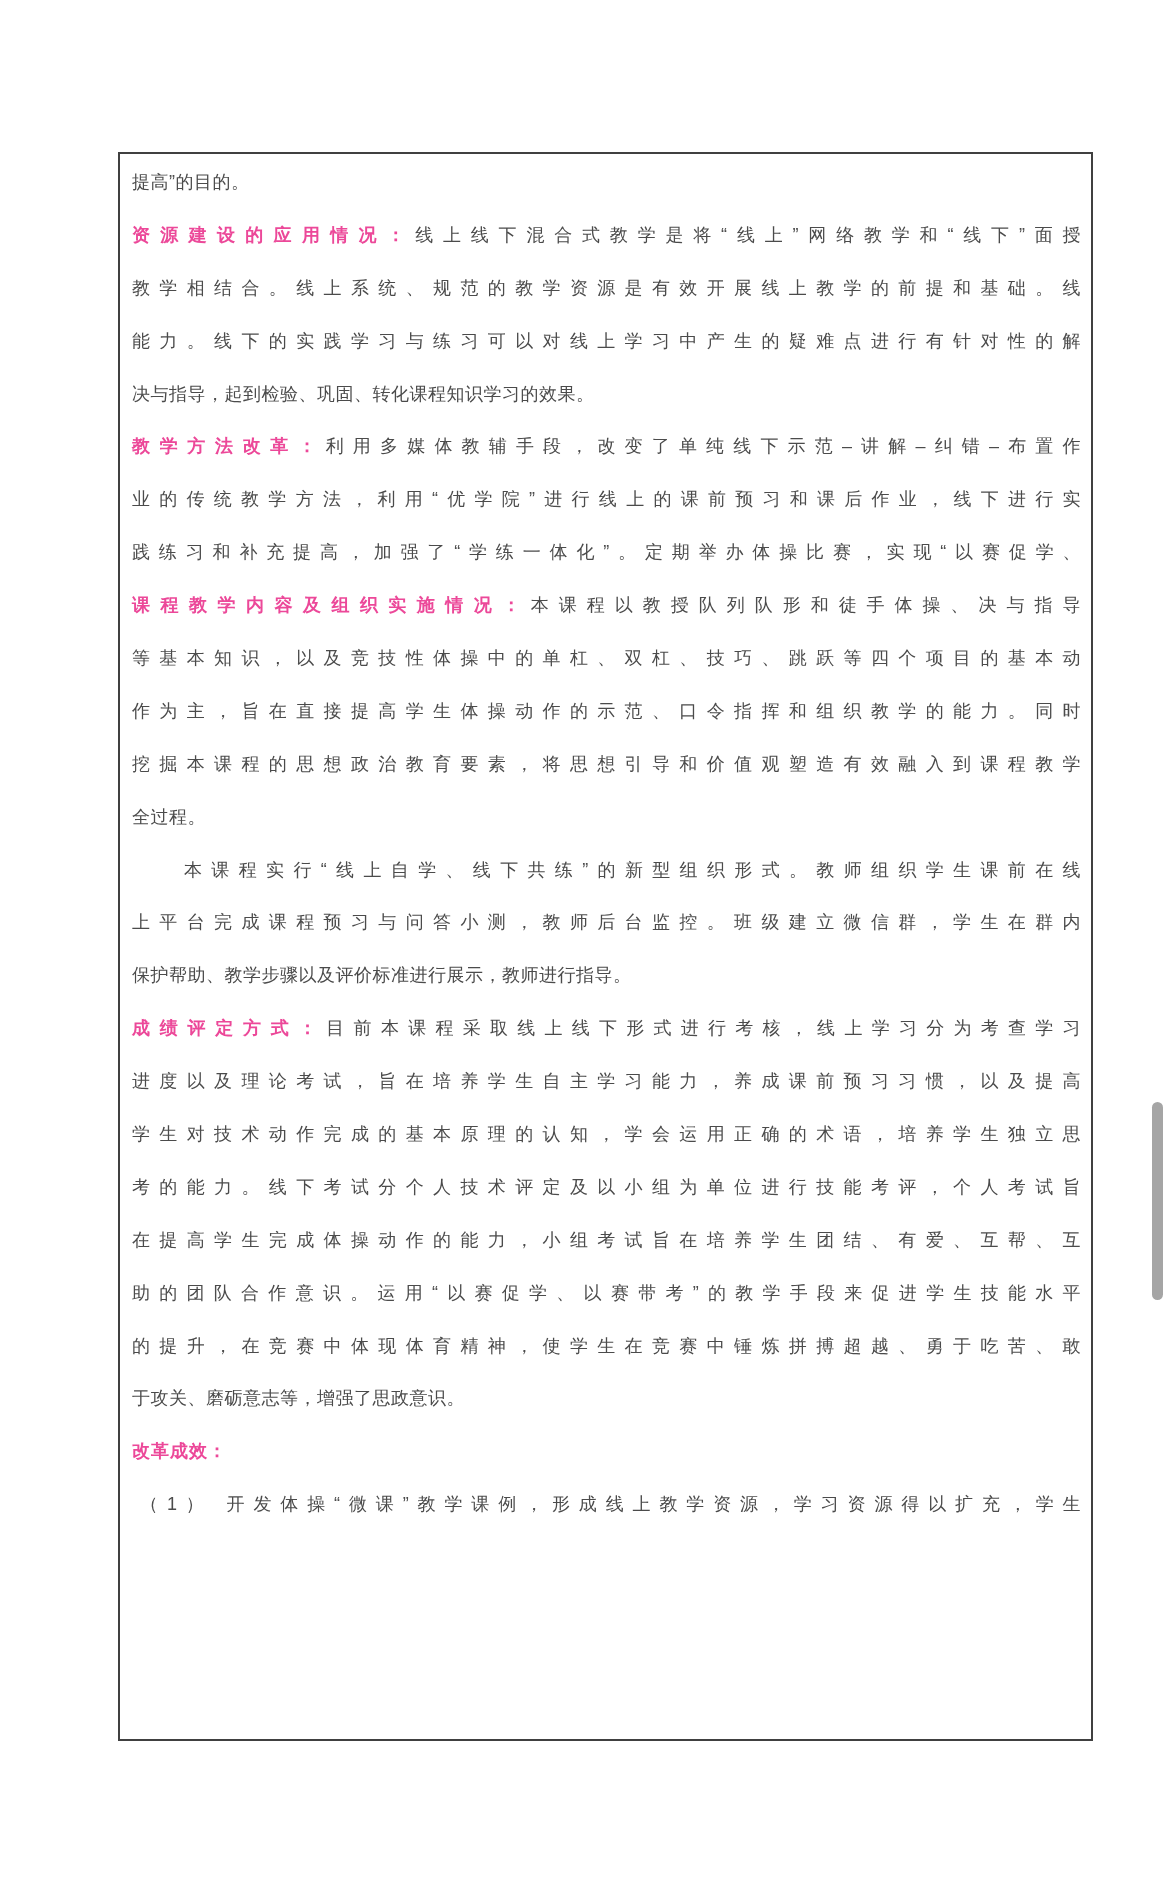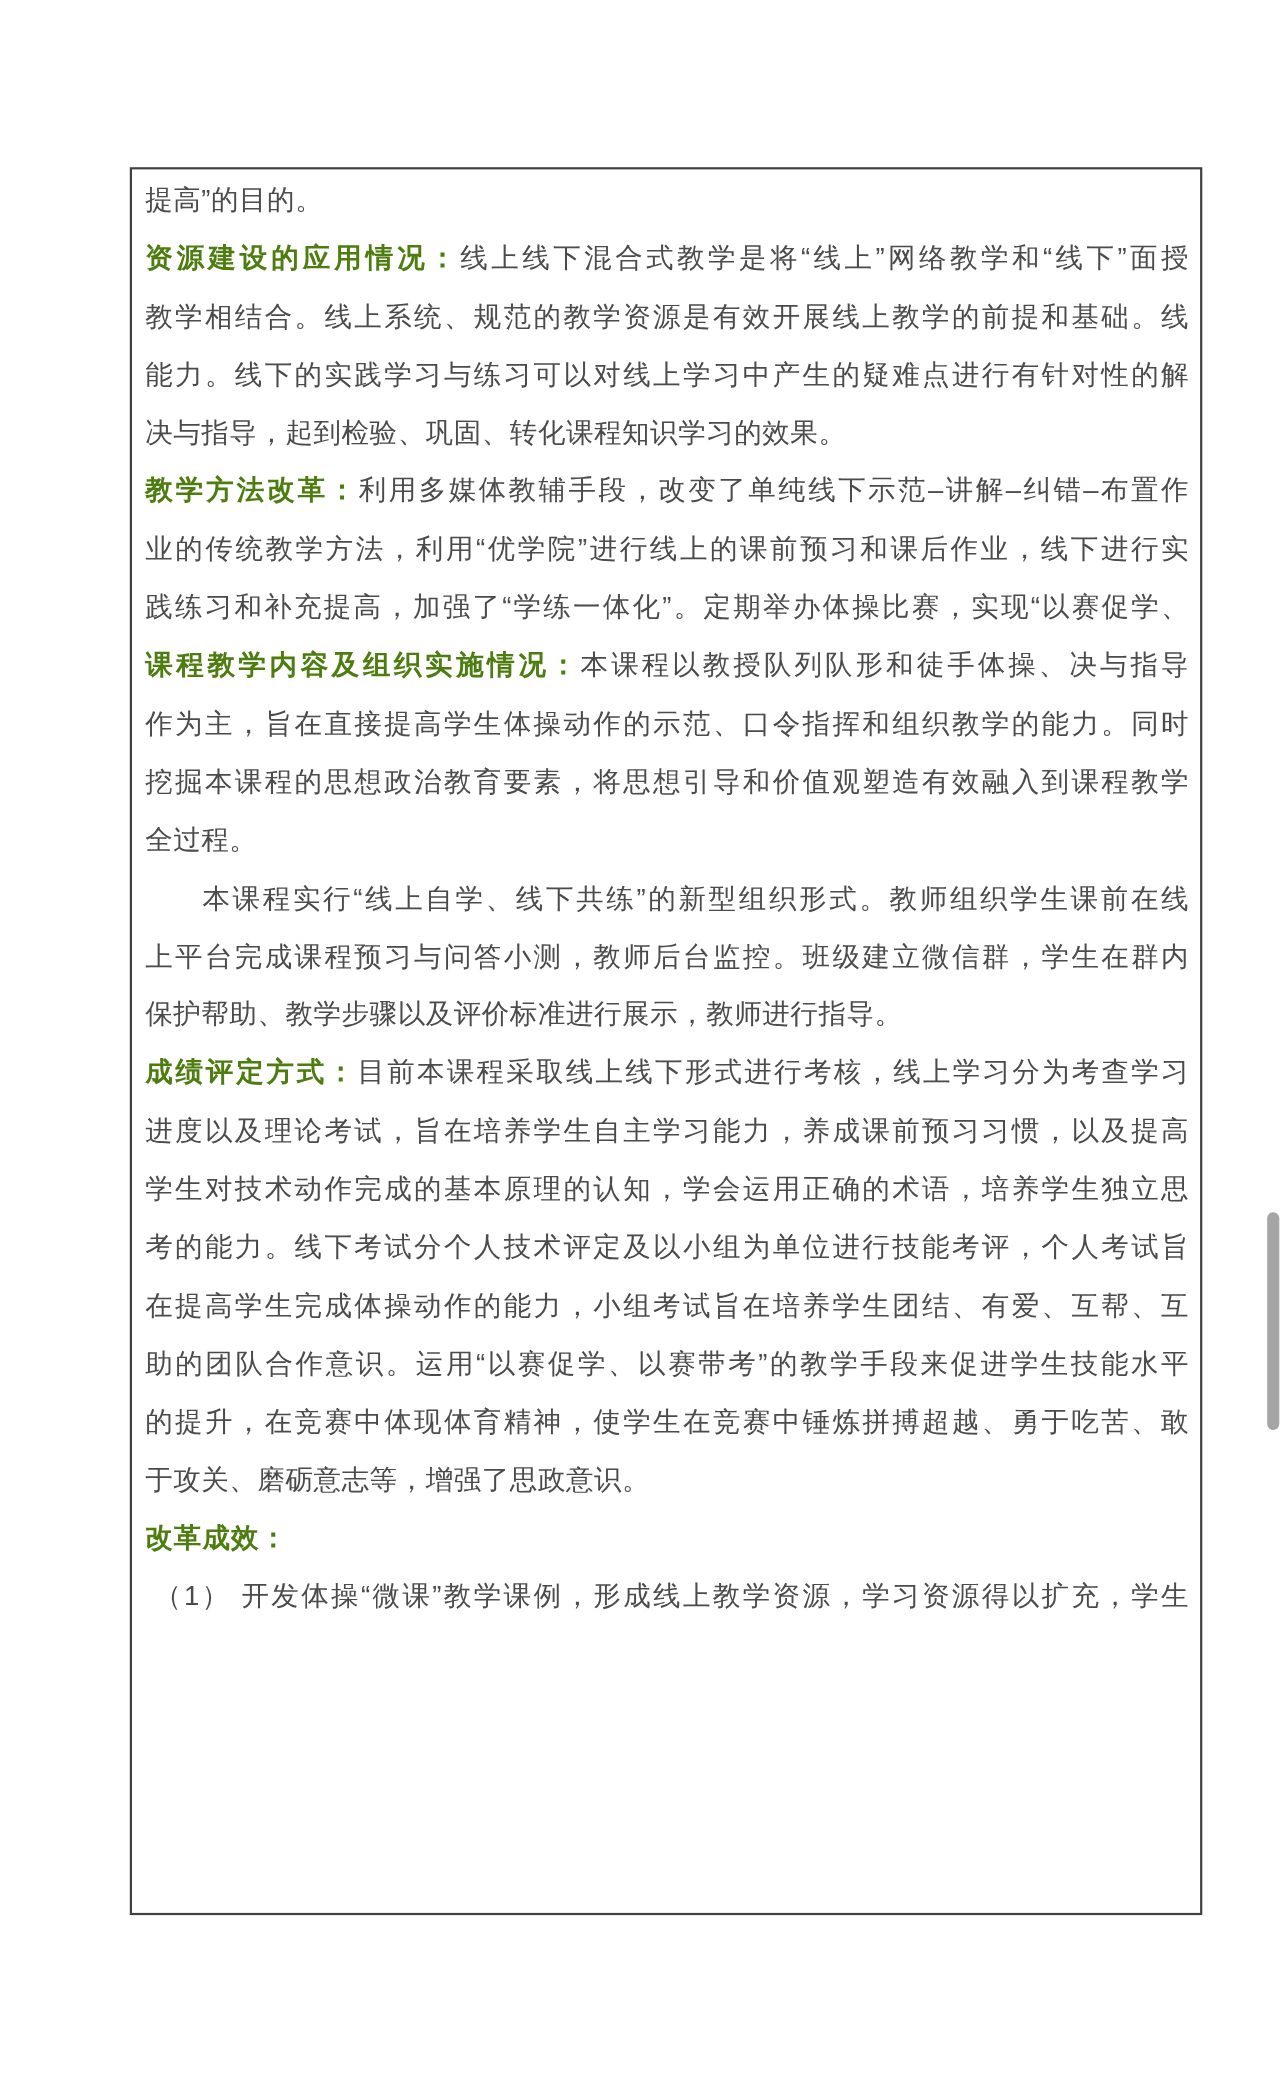--- a/index.html
+++ b/index.html
@@ -12,27 +12,27 @@
   .table-cell{
     position:absolute;left:118px;top:152px;width:975px;height:1589px;
     box-sizing:border-box;border:2px solid #404040;background:#ffffff;
   }
   .cell-content{
     position:absolute;left:0;top:0;right:0;
     padding:2px 10px 0 12px;
   }
   .line{
     height:52.9px;line-height:52.9px;
-    font-size:25px;color:#4b4b4b;
+    font-size:18px;color:#4b4b4b;
     text-align:justify;text-align-last:justify;
     white-space:nowrap;overflow:visible;
     letter-spacing:0.5px;
   }
   .line.last{text-align:left;text-align-last:left;}
-  .line .label{font-weight:700;color:#4d7c0f;letter-spacing:1px;}
+  .line .label{font-weight:700;color:#ec4899;letter-spacing:1px;}
   .scrollbar-thumb{
     position:absolute;left:1152px;top:1102px;width:11px;height:198px;
     background:#a5a5a5;border-radius:6px;
   }
 </style>
 </head>
 <body>
 
 <div class="page">
 
@@ -40,20 +40,21 @@
     <div class="cell-content" id="cell-content">
         <div class="line last"><span class="txt">提高”的目的。</span></div>
         <div class="line"><span class="label">资源建设的应用情况：</span><span class="txt">线上线下混合式教学是将“线上”网络教学和“线下”面授</span></div>
         <div class="line"><span class="txt">教学相结合。线上系统、规范的教学资源是有效开展线上教学的前提和基础。线</span></div>
         <div class="line"><span class="txt">能力。线下的实践学习与练习可以对线上学习中产生的疑难点进行有针对性的解</span></div>
         <div class="line last"><span class="txt">决与指导，起到检验、巩固、转化课程知识学习的效果。</span></div>
         <div class="line"><span class="label">教学方法改革：</span><span class="txt">利用多媒体教辅手段，改变了单纯线下示范–讲解–纠错–布置作</span></div>
         <div class="line"><span class="txt">业的传统教学方法，利用“优学院”进行线上的课前预习和课后作业，线下进行实</span></div>
         <div class="line"><span class="txt">践练习和补充提高，加强了“学练一体化”。定期举办体操比赛，实现“以赛促学、</span></div>
         <div class="line"><span class="label">课程教学内容及组织实施情况：</span><span class="txt">本课程以教授队列队形和徒手体操、决与指导</span></div>
+        <div class="line"><span class="txt">等基本知识，以及竞技性体操中的单杠、双杠、技巧、跳跃等四个项目的基本动</span></div>
         <div class="line"><span class="txt">作为主，旨在直接提高学生体操动作的示范、口令指挥和组织教学的能力。同时</span></div>
         <div class="line"><span class="txt">挖掘本课程的思想政治教育要素，将思想引导和价值观塑造有效融入到课程教学</span></div>
         <div class="line last"><span class="txt">全过程。</span></div>
         <div class="line" style="text-indent: 52px;"><span class="txt">本课程实行“线上自学、线下共练”的新型组织形式。教师组织学生课前在线</span></div>
         <div class="line"><span class="txt">上平台完成课程预习与问答小测，教师后台监控。班级建立微信群，学生在群内</span></div>
         <div class="line last"><span class="txt">保护帮助、教学步骤以及评价标准进行展示，教师进行指导。</span></div>
         <div class="line"><span class="label">成绩评定方式：</span><span class="txt">目前本课程采取线上线下形式进行考核，线上学习分为考查学习</span></div>
         <div class="line"><span class="txt">进度以及理论考试，旨在培养学生自主学习能力，养成课前预习习惯，以及提高</span></div>
         <div class="line"><span class="txt">学生对技术动作完成的基本原理的认知，学会运用正确的术语，培养学生独立思</span></div>
         <div class="line"><span class="txt">考的能力。线下考试分个人技术评定及以小组为单位进行技能考评，个人考试旨</span></div>

